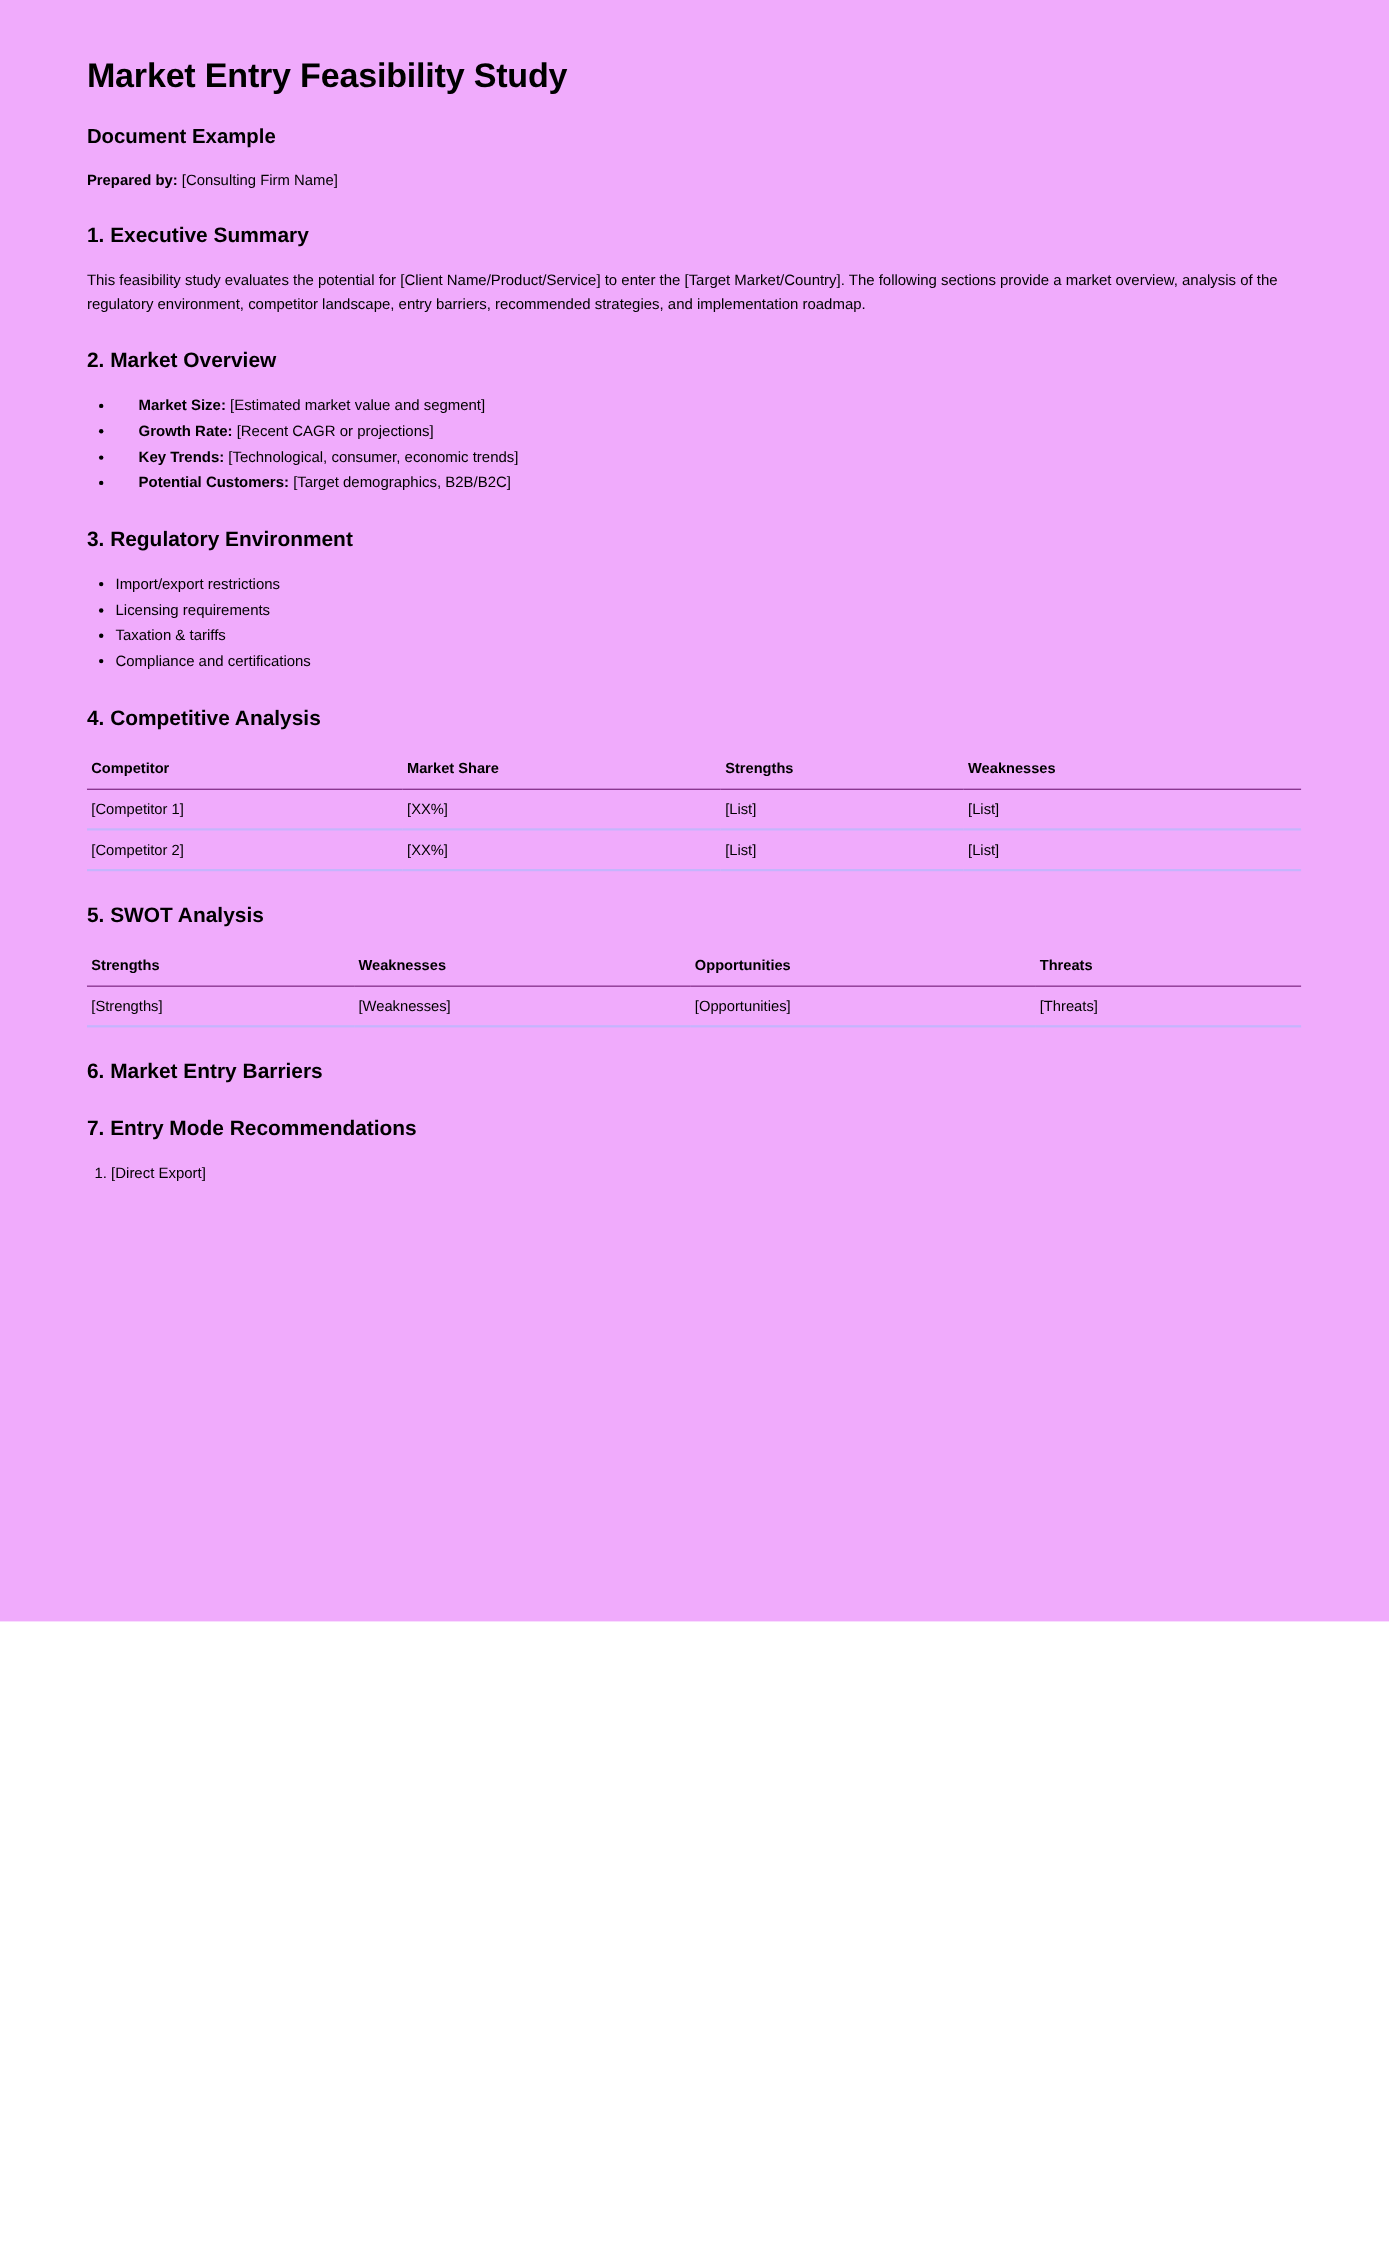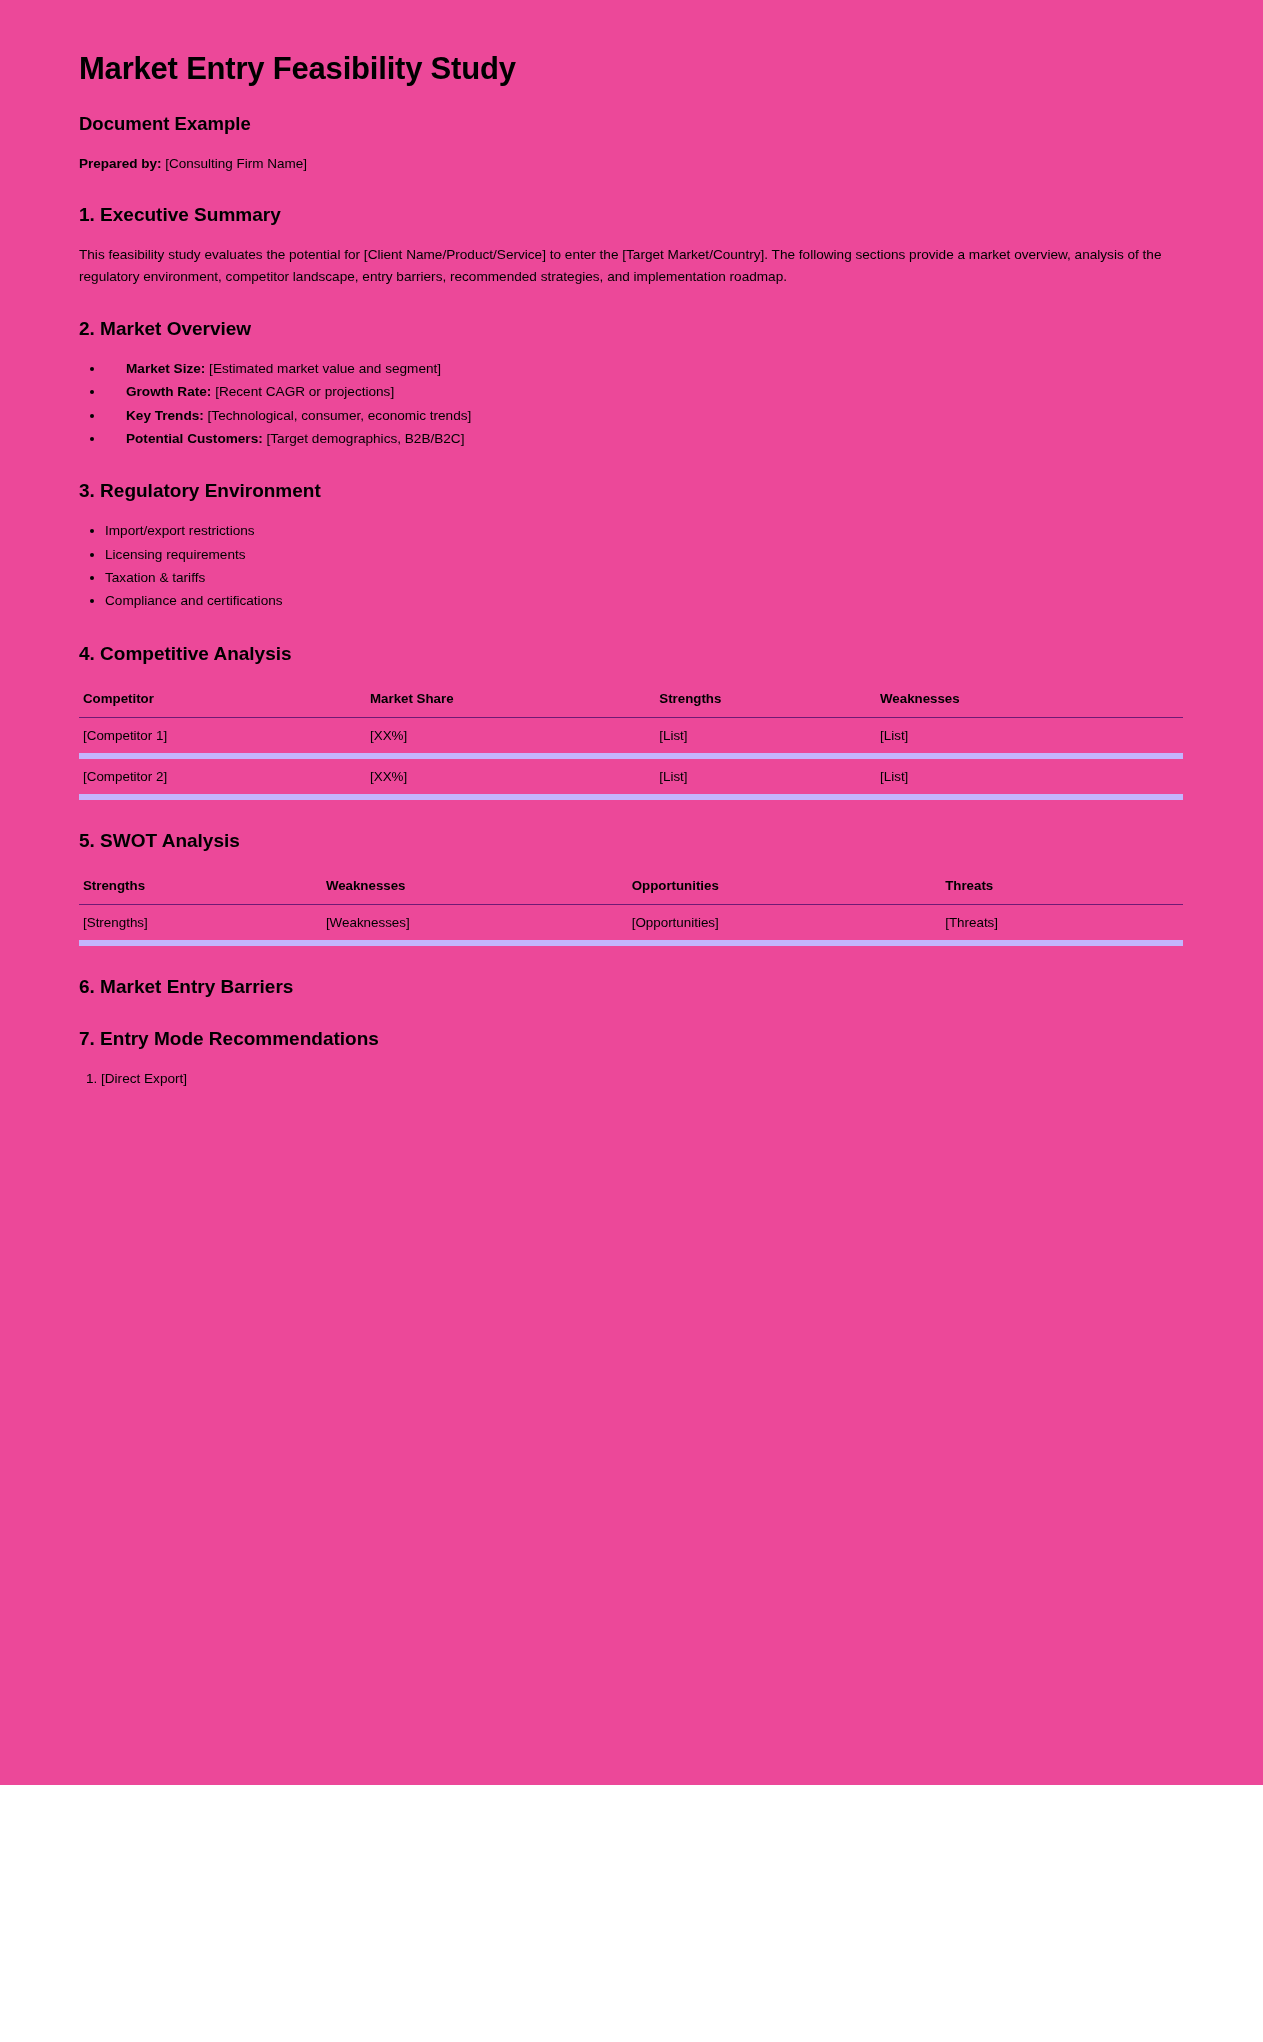--- a/index.html
+++ b/index.html
@@ -10,22 +10,22 @@
   body {
     width: 1263px;
     height: 2042px;
     font-family: "Liberation Sans", sans-serif;
     color: #000000;
     overflow: hidden;
   }
   .page {
     position: relative;
     width: 1263px;
-    height: 1785px;
-    background: #ec4899;
+    height: 1474px;
+    background: #f0abfc;
   }
   .content {
     position: absolute;
     left: 79px;
     top: 50px;
     width: 1104px;
     
     height: 1255px;
     overflow: hidden;
   }
@@ -102,21 +102,21 @@
     font-size: 13.3px;
     padding: 4px 10px 11px 4px;
     border-bottom: 1px solid #701a75;
     vertical-align: bottom;
     white-space: nowrap;
   }
   table.doc-table td {
     text-align: left;
     font-size: 13.4px;
     padding: 10px 10px 10px 4px;
-    border-bottom: 6px solid #c4b5fd;
+    border-bottom: 2px solid #c4b5fd;
     vertical-align: top;
   }
   
   .tbl-competitive col.c1 { width: 26.0%; }
   .tbl-competitive col.c2 { width: 26.2%; }
   .tbl-competitive col.c3 { width: 20.0%; }
   .tbl-competitive col.c4 { width: 27.8%; }
   
   .tbl-swot col.c1 { width: 22.0%; }
   .tbl-swot col.c2 { width: 27.7%; }

